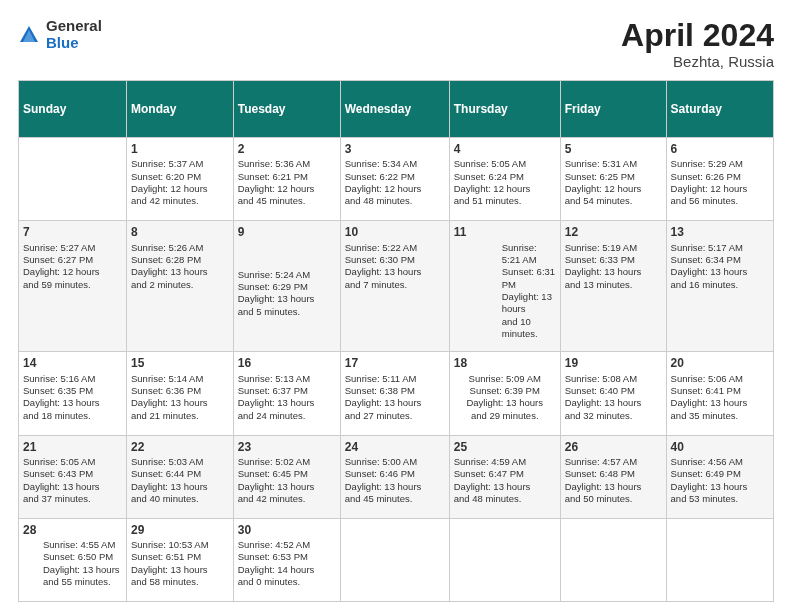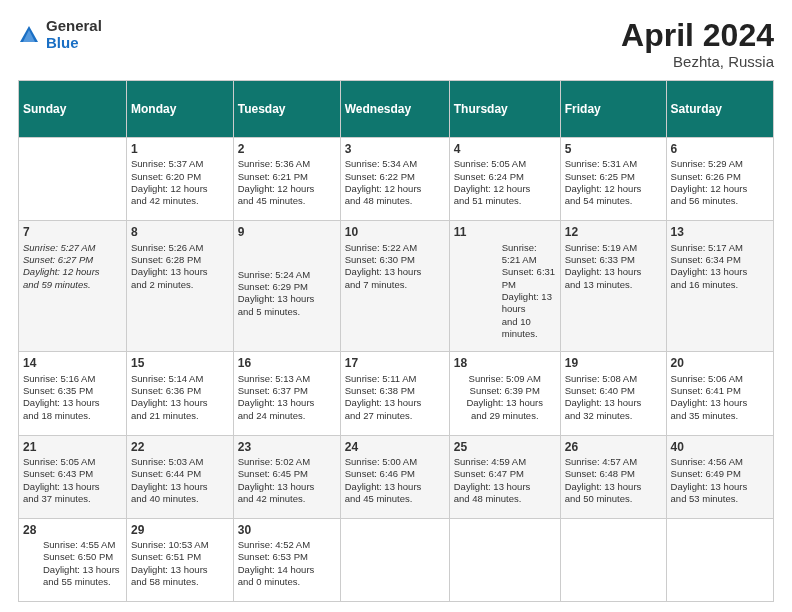--- a/index.html
+++ b/index.html
@@ -181,21 +181,21 @@
             <span class="day-num">6</span>
             <div class="day-info" style="white-space: pre-line;">Sunrise: 5:29 AM
 Sunset: 6:26 PM
 Daylight: 12 hours
 and 56 minutes.</div>
           </td>
         </tr>
         <tr>
           <td>
             <span class="day-num">7</span>
-            <div class="day-info" style="white-space: pre-line; font-style: italic;">Sunrise: 5:27 AM
+            <div class="day-info" style="white-space: pre-line;">Sunrise: 5:27 AM
 Sunset: 6:27 PM
 Daylight: 12 hours
 and 59 minutes.</div>
           </td>
           <td>
             <span class="day-num">8</span>
             <div class="day-info" style="white-space: pre-line;">Sunrise: 5:26 AM
 Sunset: 6:28 PM
 Daylight: 13 hours
 and 2 minutes.</div>

